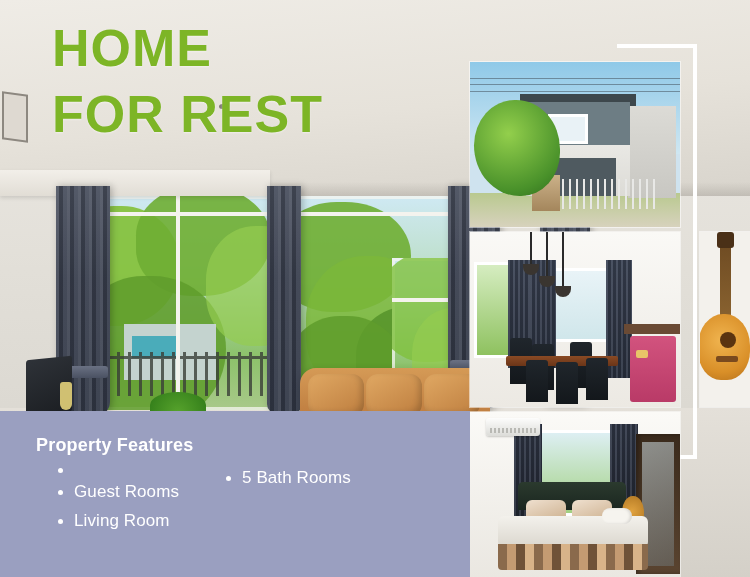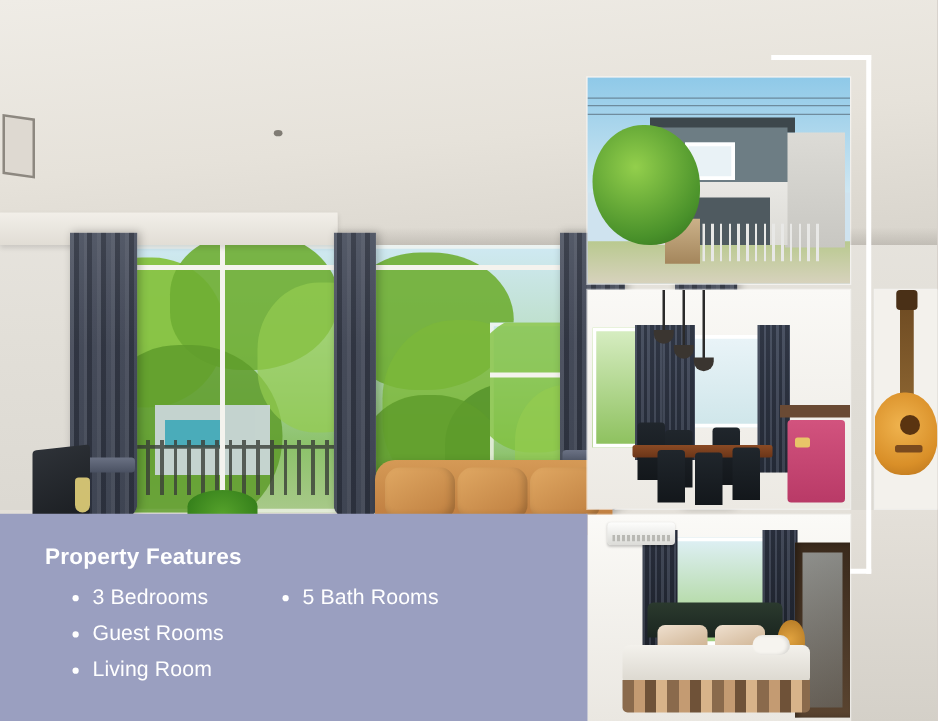--- a/index.html
+++ b/index.html
@@ -418,20 +418,24 @@
     <div class="vase"></div>
     <div class="potplant"></div>
 
     <div class="sofa">
       <div class="cushion" style="left:8px;"></div>
       <div class="cushion" style="left:66px;"></div>
       <div class="cushion" style="left:124px;"></div>
     </div>
   </div>
 
+  <div class="title">
+    <span>HOME</span>
+    <span class="l2">FOR REST</span>
+  </div>
 
   <div class="decor-frame"></div>
 
   <div class="photo ph-house">
     <div class="sky"></div>
     <div class="wire" style="top:16px;"></div>
     <div class="wire" style="top:22px;"></div>
     <div class="wire" style="top:29px;"></div>
     <div class="lawn"></div>
     <div class="house-right"></div>
@@ -491,21 +495,20 @@
     <div class="towel"></div>
     <div class="bedskirt"></div>
   </div>
 
   <div class="features">
     <div class="features-title">Property Features</div>
     <div class="feat-cols">
       <div class="feat-col c1">
         <div class="feat-item">
           <span class="bullet"></span>
-          <span>3 Bedrooms</span>
         </div>
         <div class="feat-item">
           <span class="bullet"></span>
           <span>Guest Rooms</span>
         </div>
         <div class="feat-item">
           <span class="bullet"></span>
           <span>Living Room</span>
         </div>
       </div>

